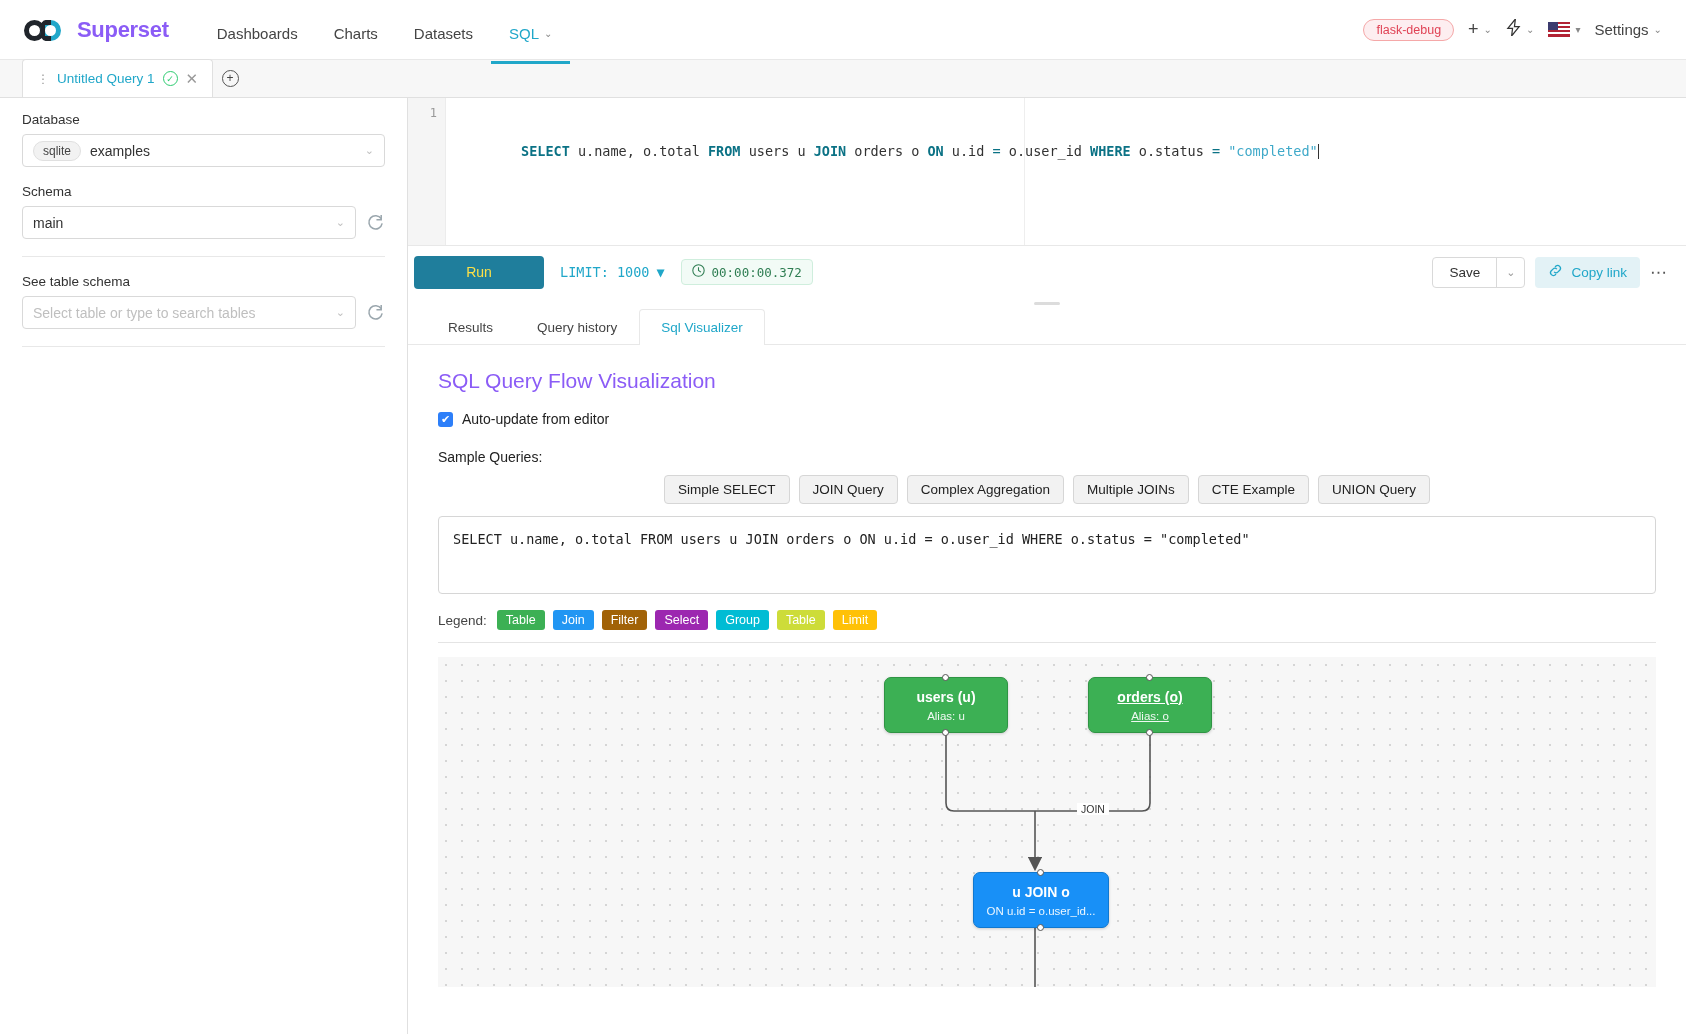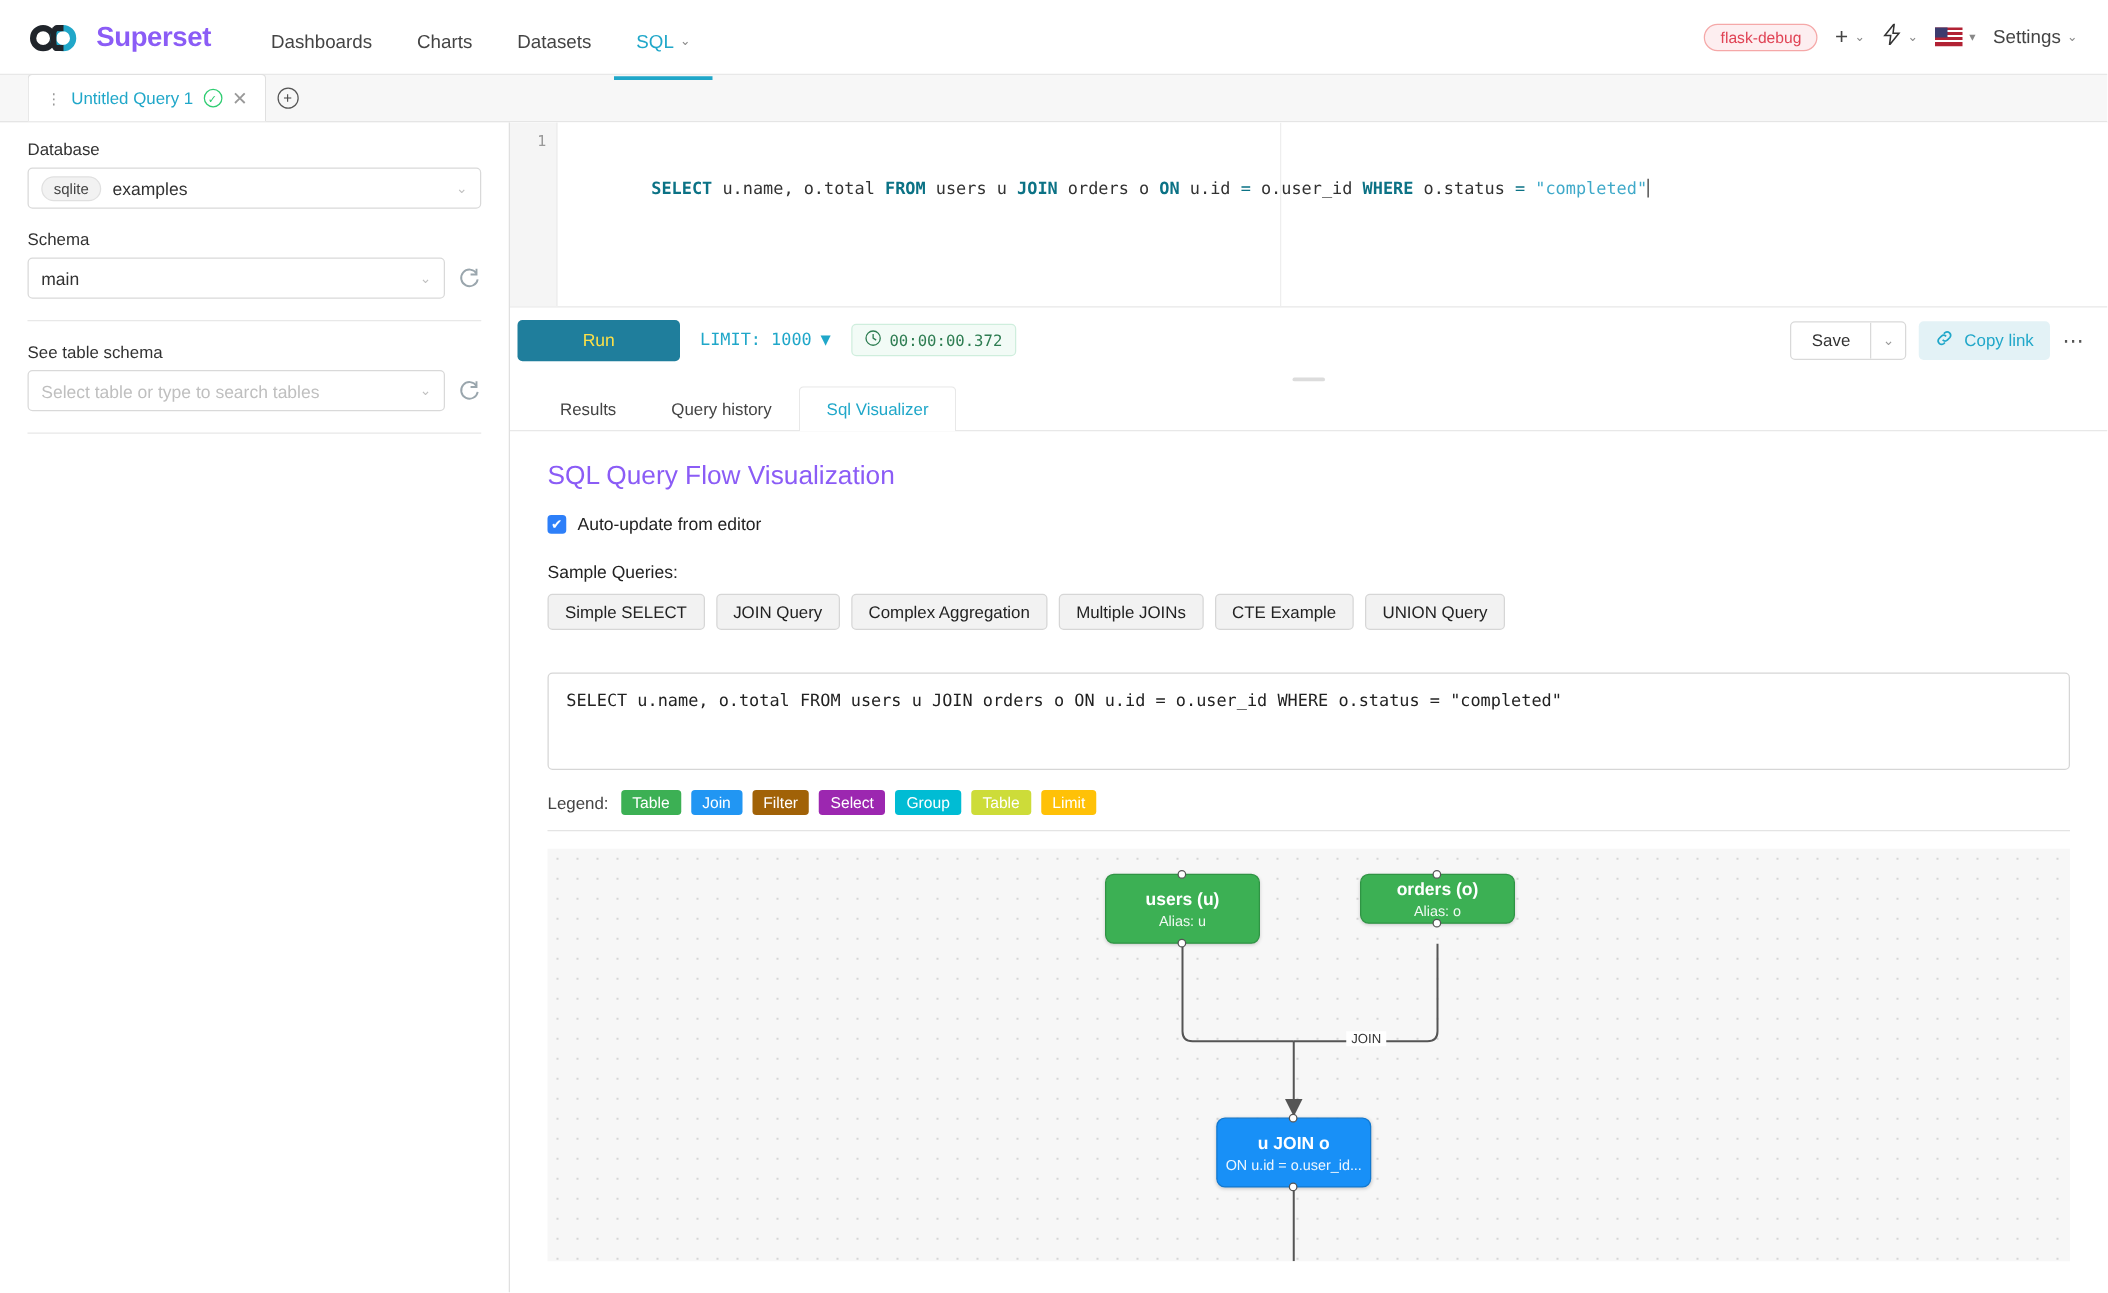--- a/index.html
+++ b/index.html
@@ -173,21 +173,21 @@
   
   .viz { flex:1; overflow:hidden; padding: 24px 30px 0 30px; }
   .viz-title { font-size: 21px; font-weight: normal; color:#8b5cf6; margin: 0 0 18px 0; }
   .chk-row { display:flex; align-items:center; gap:9px; margin-bottom:22px; }
   .chk {
     width:15px;height:15px;border-radius:3px;background:#2d7ff9;
     display:flex;align-items:center;justify-content:center;color:#fff;font-size:11px;cursor:pointer;
   }
   .chk-label { font-size: 14px; color:#222; }
   .sample-label { font-size:14px; color:#222; margin-bottom: 10px; }
-  .sample-row { display:flex; gap:9px; margin-bottom: 34px; flex-wrap:wrap; }
+  .sample-row { display:flex; gap:9px; margin-bottom: 12px; flex-wrap:wrap;justify-content:center; }
   .sample-btn {
     background:#f2f2f2; border:1px solid #d6d6d6; border-radius:4px;
     padding: 6px 13px; font-size:13.5px; color:#222; cursor:pointer;
   }
   .query-ta {
     width:100%; height: 78px; border:1px solid #d6d6d6; border-radius:4px;
     padding: 12px 14px; font-family:"DejaVu Sans Mono", monospace; font-size:13.5px;
     color:#222; resize:none; background:#fff; line-height:1.5;
   }
   .legend-row { display:flex; align-items:center; gap:8px; margin: 13px 0 12px 0; }
@@ -432,27 +432,27 @@
             <path d="M597,154 V211" fill="none" stroke="#555" stroke-width="1.6" marker-end="url(#arr)"></path>
             <path d="M597,271 V331" fill="none" stroke="#555" stroke-width="1.6"></path>
           </svg>
         <div id="graph-nodes">
             <div class="node table" style="left: 446px; top: 20px; width: 124px; height: 56px;">
               <span class="port top"></span>
               <div class="n-title">users (u)</div>
               <div class="n-sub">Alias: u</div>
               <span class="port bot"></span>
             </div>
-            <div class="node table" style="left: 650px; top: 20px; width: 124px; height: 40px;">
+            <div class="node table" style="left: 650px; top: 20px; width: 124px; height: 56px; text-decoration: underline;">
               <span class="port top"></span>
               <div class="n-title">orders (o)</div>
               <div class="n-sub">Alias: o</div>
               <span class="port bot"></span>
             </div>
-            <div class="node join" style="left: 535px; top: 215px; width: 124px; height: 56px;">
+            <div class="node join" style="left: 535px; top: 215px; width: 136px; height: 56px;">
               <span class="port top"></span>
               <div class="n-title">u JOIN o</div>
               <div class="n-sub">ON u.id = o.user_id...</div>
               <span class="port bot"></span>
             </div>
           </div>
       <div class="edge-label" style="left: 639px; top: 146px;">JOIN</div>
         </div>
     </div>
 

